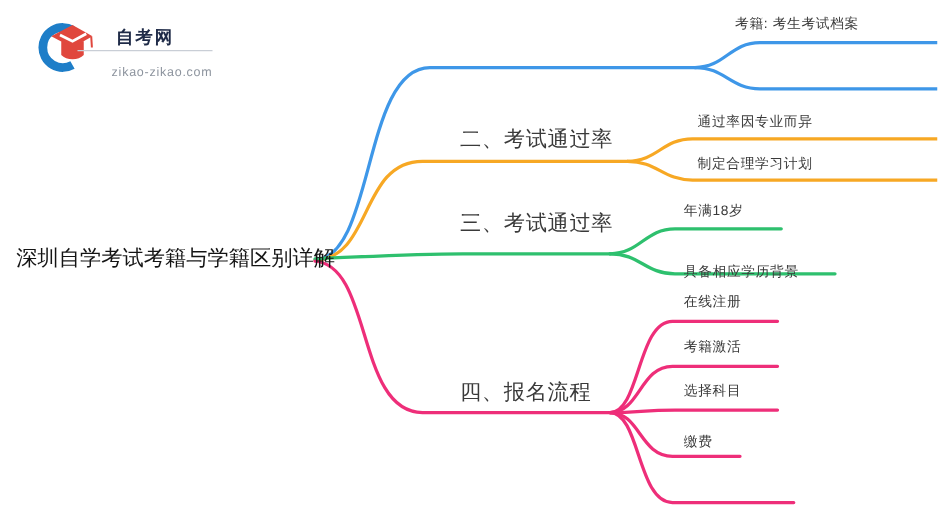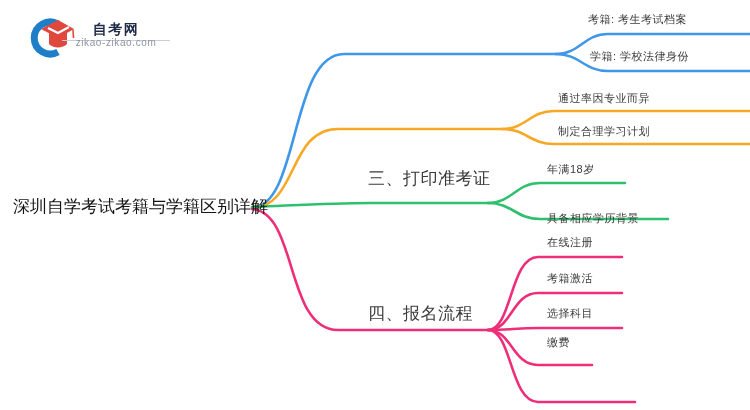--- a/index.html
+++ b/index.html
@@ -19,21 +19,21 @@
   }
   
   #logo{position:absolute;left:26px;top:9px;width:150px;height:55px;}
   #logo-icon{position:absolute;left:1px;top:2px;}
   #logo-name{
     position:absolute;left:36px;top:11px;width:108px;text-align:center;
     font-size:14px;font-weight:700;color:#1e2a47;letter-spacing:1.5px;line-height:18px;
   }
   #logo-divider{position:absolute;left:36px;top:31px;width:108px;height:1px;background:#c9ced6;}
   #logo-domain{
-    position:absolute;left:36px;top:27px;width:108px;text-align:center;
+    position:absolute;left:36px;top:43px;width:108px;text-align:right;
     font-size:10px;color:#8d949e;letter-spacing:0.6px;line-height:13px;
   }
 </style>
 </head>
 <body>
 
 <div id="stage">
 
   <svg id="links" width="750" height="410" viewBox="0 0 750 410">
     <g fill="none" stroke-width="2.6" stroke-linecap="round" stroke-linejoin="round">
@@ -68,28 +68,28 @@
       <path d="M46,18.5 L46.5,27" fill="none" stroke-width="1.6" stroke="#e0473d"></path>
     </svg>
     <div id="logo-name">自考网</div>
     <div id="logo-divider"></div>
     <div id="logo-domain">zikao-zikao.com</div>
   </div>
 
   <div id="central-topic">深圳自学考试考籍与学籍区别详解</div>
 
   <div class="lbl child" style="left:588px;top:9px">考籍: 考生考试档案</div>
-  <div class="lbl child" style="left:590px;top:46px">学籍: 学校法律身份</div>
 
+  <div class="lbl" style="left:368px;top:102px">二、考试通过率</div>
   <div class="lbl child" style="left:558px;top:88px">通过率因专业而异</div>
   <div class="lbl child" style="left:558px;top:121px">制定合理学习计划</div>
 
-  <div class="lbl" style="left:368px;top:169px">三、打印准考证</div>
+  <div class="lbl" style="left:368px;top:169px">三、考试通过率</div>
   <div class="lbl child" style="left:547px;top:159px">年满18岁</div>
   <div class="lbl child" style="left:547px;top:208px">具备相应学历背景</div>
 
   <div class="lbl" style="left:368px;top:304px">四、报名流程</div>
   <div class="lbl child" style="left:547px;top:232px">在线注册</div>
   <div class="lbl child" style="left:547px;top:268px">考籍激活</div>
   <div class="lbl child" style="left:547px;top:303px">选择科目</div>
-  <div class="lbl child" style="left:547px;top:332px">缴费</div>
+  <div class="lbl child" style="left:547px;top:344px">缴费</div>
 
 </div>
 
 </body></html>

